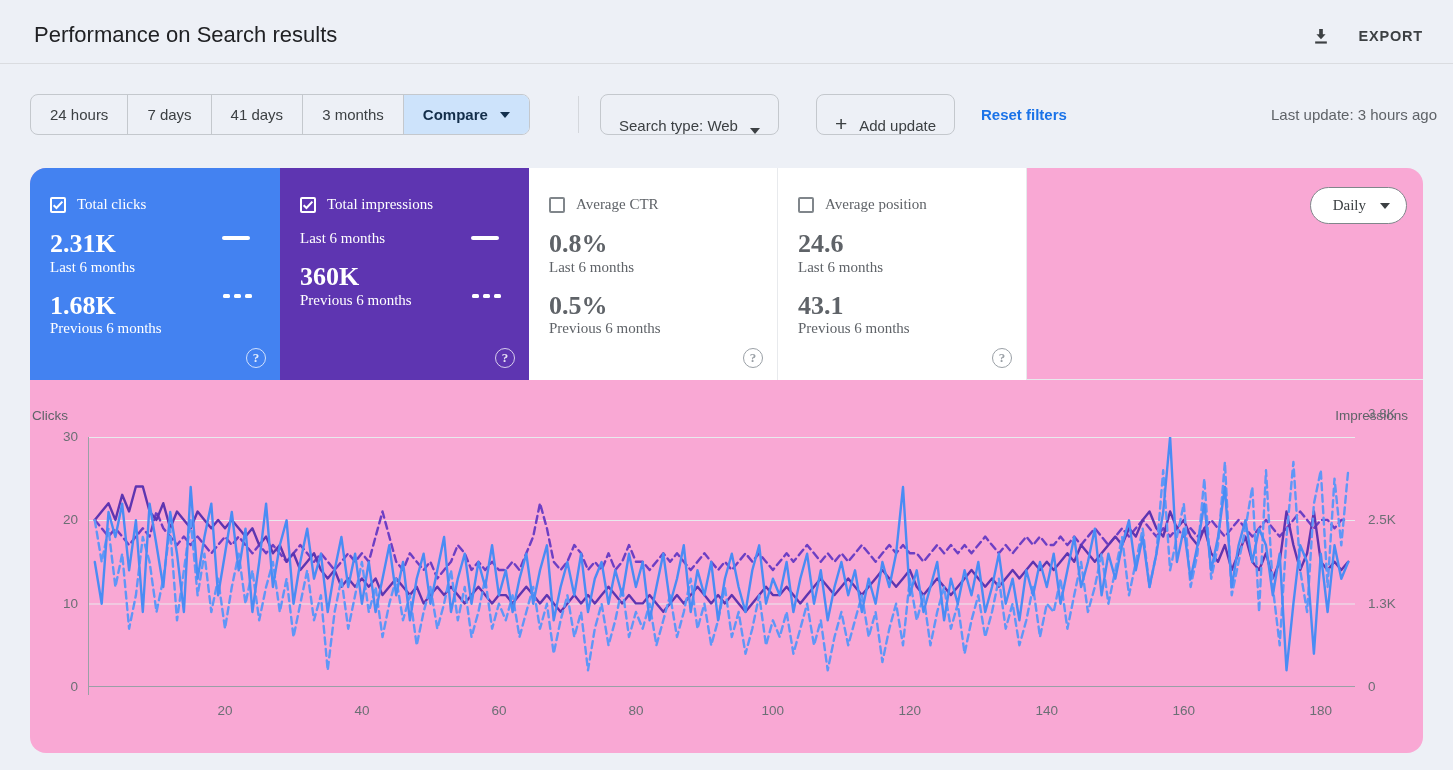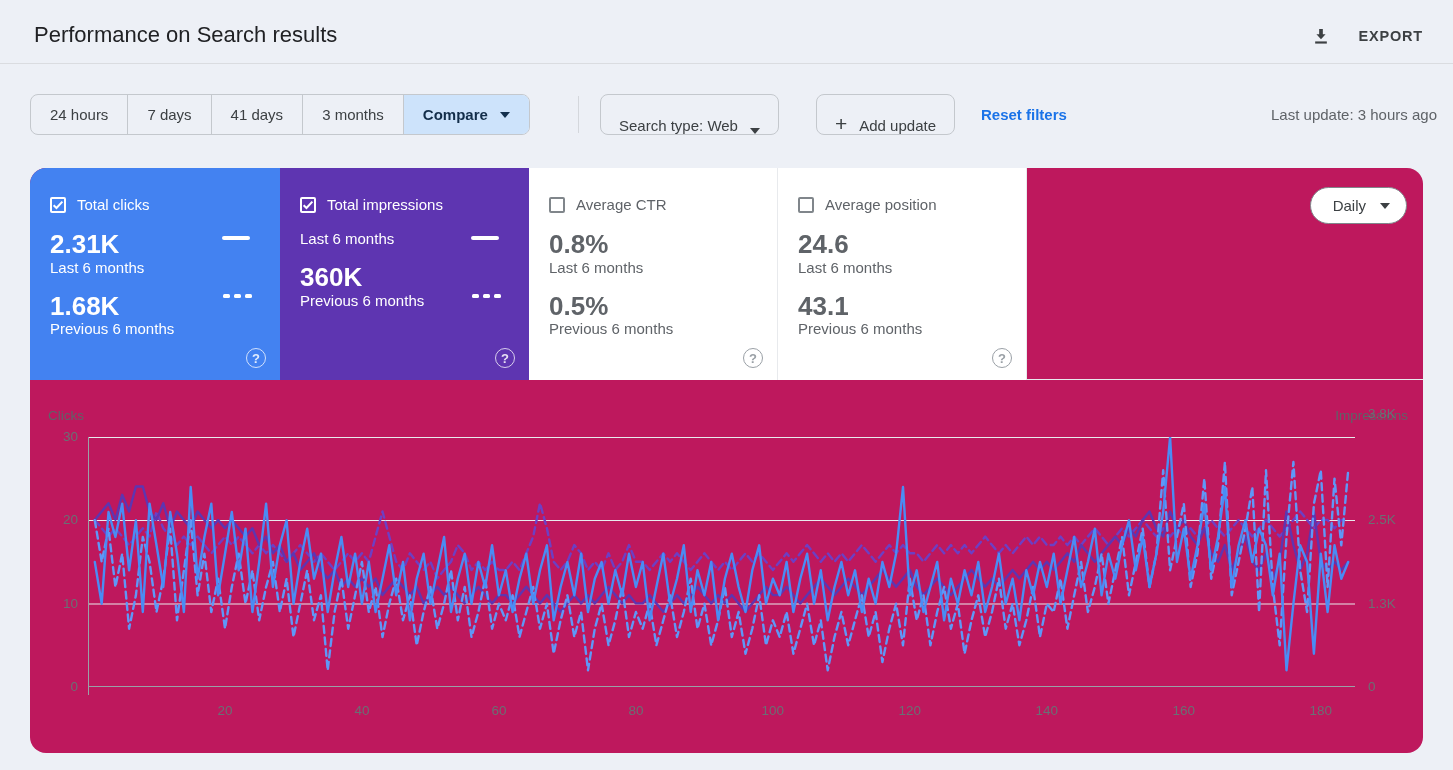--- a/index.html
+++ b/index.html
@@ -27,21 +27,21 @@
   .pill-btn { position:absolute; top:94px; height:41px; display:flex; align-items:flex-end;
     border:1px solid #c4c8cd; border-radius:8px; padding:0 18px; font-size:15px; color:#3c4043;
     gap:12px; cursor:pointer; }
   .pill-btn .plus { font-size:21px; font-weight:normal; color:#3c4043; line-height:1; }
   .reset-link { position:absolute; left:981px; top:106px; font-size:15px; font-weight:bold;
     color:#1a73e8; cursor:pointer; }
   .last-update { position:absolute; right:16px; top:106px; font-size:15px; color:#5f6368; }
 
   
   .main-card { position:absolute; left:30px; top:168px; width:1393px; height:585px;
-    background:#be185d; border-radius:16px; }
+    background:#f9a8d4; border-radius:16px;font-family:Liberation Serif, serif; }
 
   
   .metric-row { position:absolute; left:0; top:0; width:1393px; height:212px;
     border-bottom:1px solid #e8eaed; display:flex; }
   .mcard { position:relative; width:249px; height:212px; padding:28px 20px 0 20px; cursor:pointer; }
   .mcard.blue   { background:#4382f1; color:#fff; border-top-left-radius:16px; width:250px; }
   .mcard.purple { background:#5e35b1; color:#fff; }
   .mcard.plain  { background:#fff; color:#5f6368; border-right:1px solid #e8eaed; }
   .mcard.plain:first-of-type { border-left:1px solid #e8eaed; }
   .mcard .head { display:flex; align-items:center; gap:11px; margin-bottom:17px; }
@@ -186,21 +186,21 @@
       <span class="help-ic">?</span>
     </div>
   </div>
 
   <div class="daily-btn">
     <span>Daily</span>
     <span class="caret"></span>
   </div>
 </div>
 
-<div class="axis-title" style="left:48px; top:408px;">Clicks</div>
+<div class="axis-title" style="left:32px; top:408px;">Clicks</div>
 <div class="axis-title" style="left:1258px; top:408px; width:150px; text-align:right;">Impressions</div>
 
 <div class="ytick left" style="top:429px">30</div>
 <div class="ytick left" style="top:512px">20</div>
 <div class="ytick left" style="top:596px">10</div>
 <div class="ytick left" style="top:679px">0</div>
 
 <div class="ytick right" style="top:406px">3.8K</div>
 <div class="ytick right" style="top:512px">2.5K</div>
 <div class="ytick right" style="top:596px">1.3K</div>

